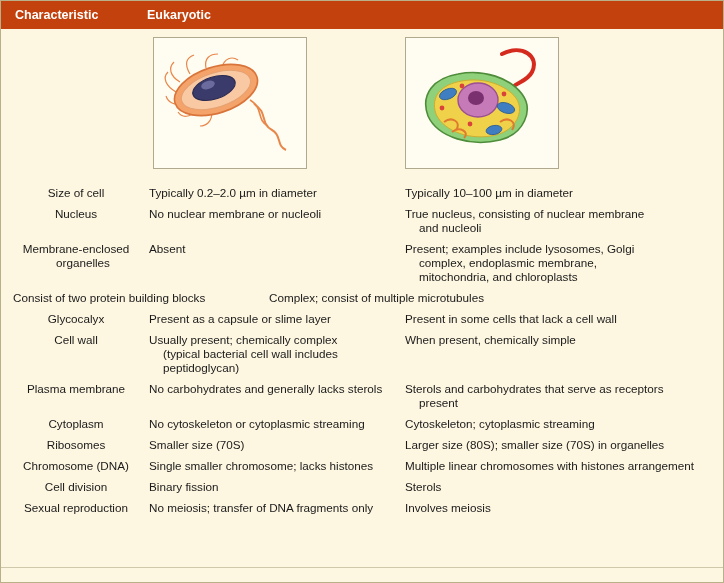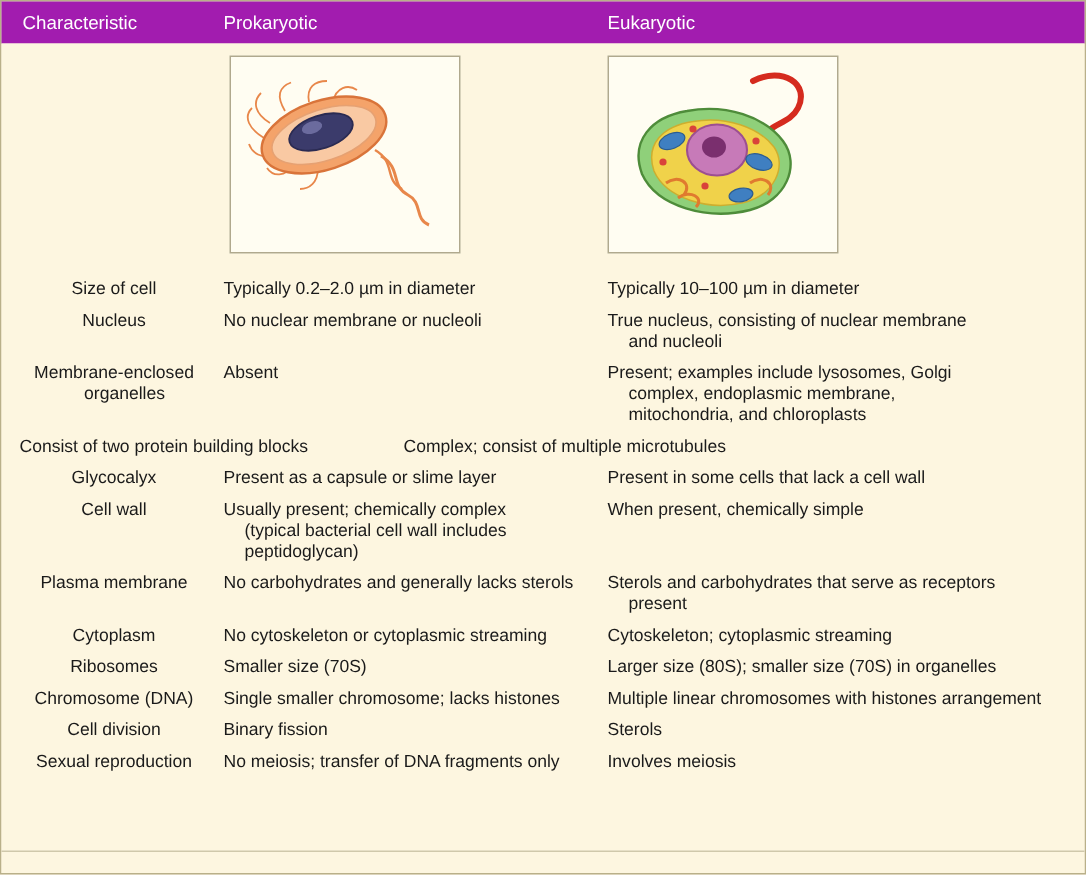--- a/index.html
+++ b/index.html
@@ -17,25 +17,25 @@
     position: relative;
     width: 724px;
     height: 583px;
     box-sizing: border-box;
     background: #fdf6e0;
     border: 1px solid #b9b08a;
   }
   .header-row {
     display: flex;
     height: 28px;
-    background: #a21caf;
+    background: #c2410c;
     color: #ffffff;
     align-items: center;
     font-size: 12.5px;
-    font-weight: normal;
+    font-weight: bold;
   }
   .col1 { width: 136px; box-sizing: border-box; padding-left: 14px; flex: 0 0 136px; }
   .col2 { width: 258px; box-sizing: border-box; padding-left: 12px; flex: 0 0 258px; }
   .col3 { flex: 1 1 auto; box-sizing: border-box; padding-left: 10px; }
 
   .body-area {
     position: relative;
     background: #fdf6e0;
     height: 553px;
   }
@@ -79,21 +79,20 @@
     background: #cfc8ab;
   }
 </style>
 </head>
 <body>
 
 <div class="table-wrap">
 
   <div class="header-row">
     <div class="col1">Characteristic</div>
-    <div class="col2">Prokaryotic</div>
     <div class="col3">Eukaryotic</div>
   </div>
 
   <div class="body-area">
 
     <div class="image-row">
       <div class="col1"></div>
       <div class="col2">
         <div class="fig-box prok">
           <svg width="152" height="130" viewBox="0 0 152 130">

